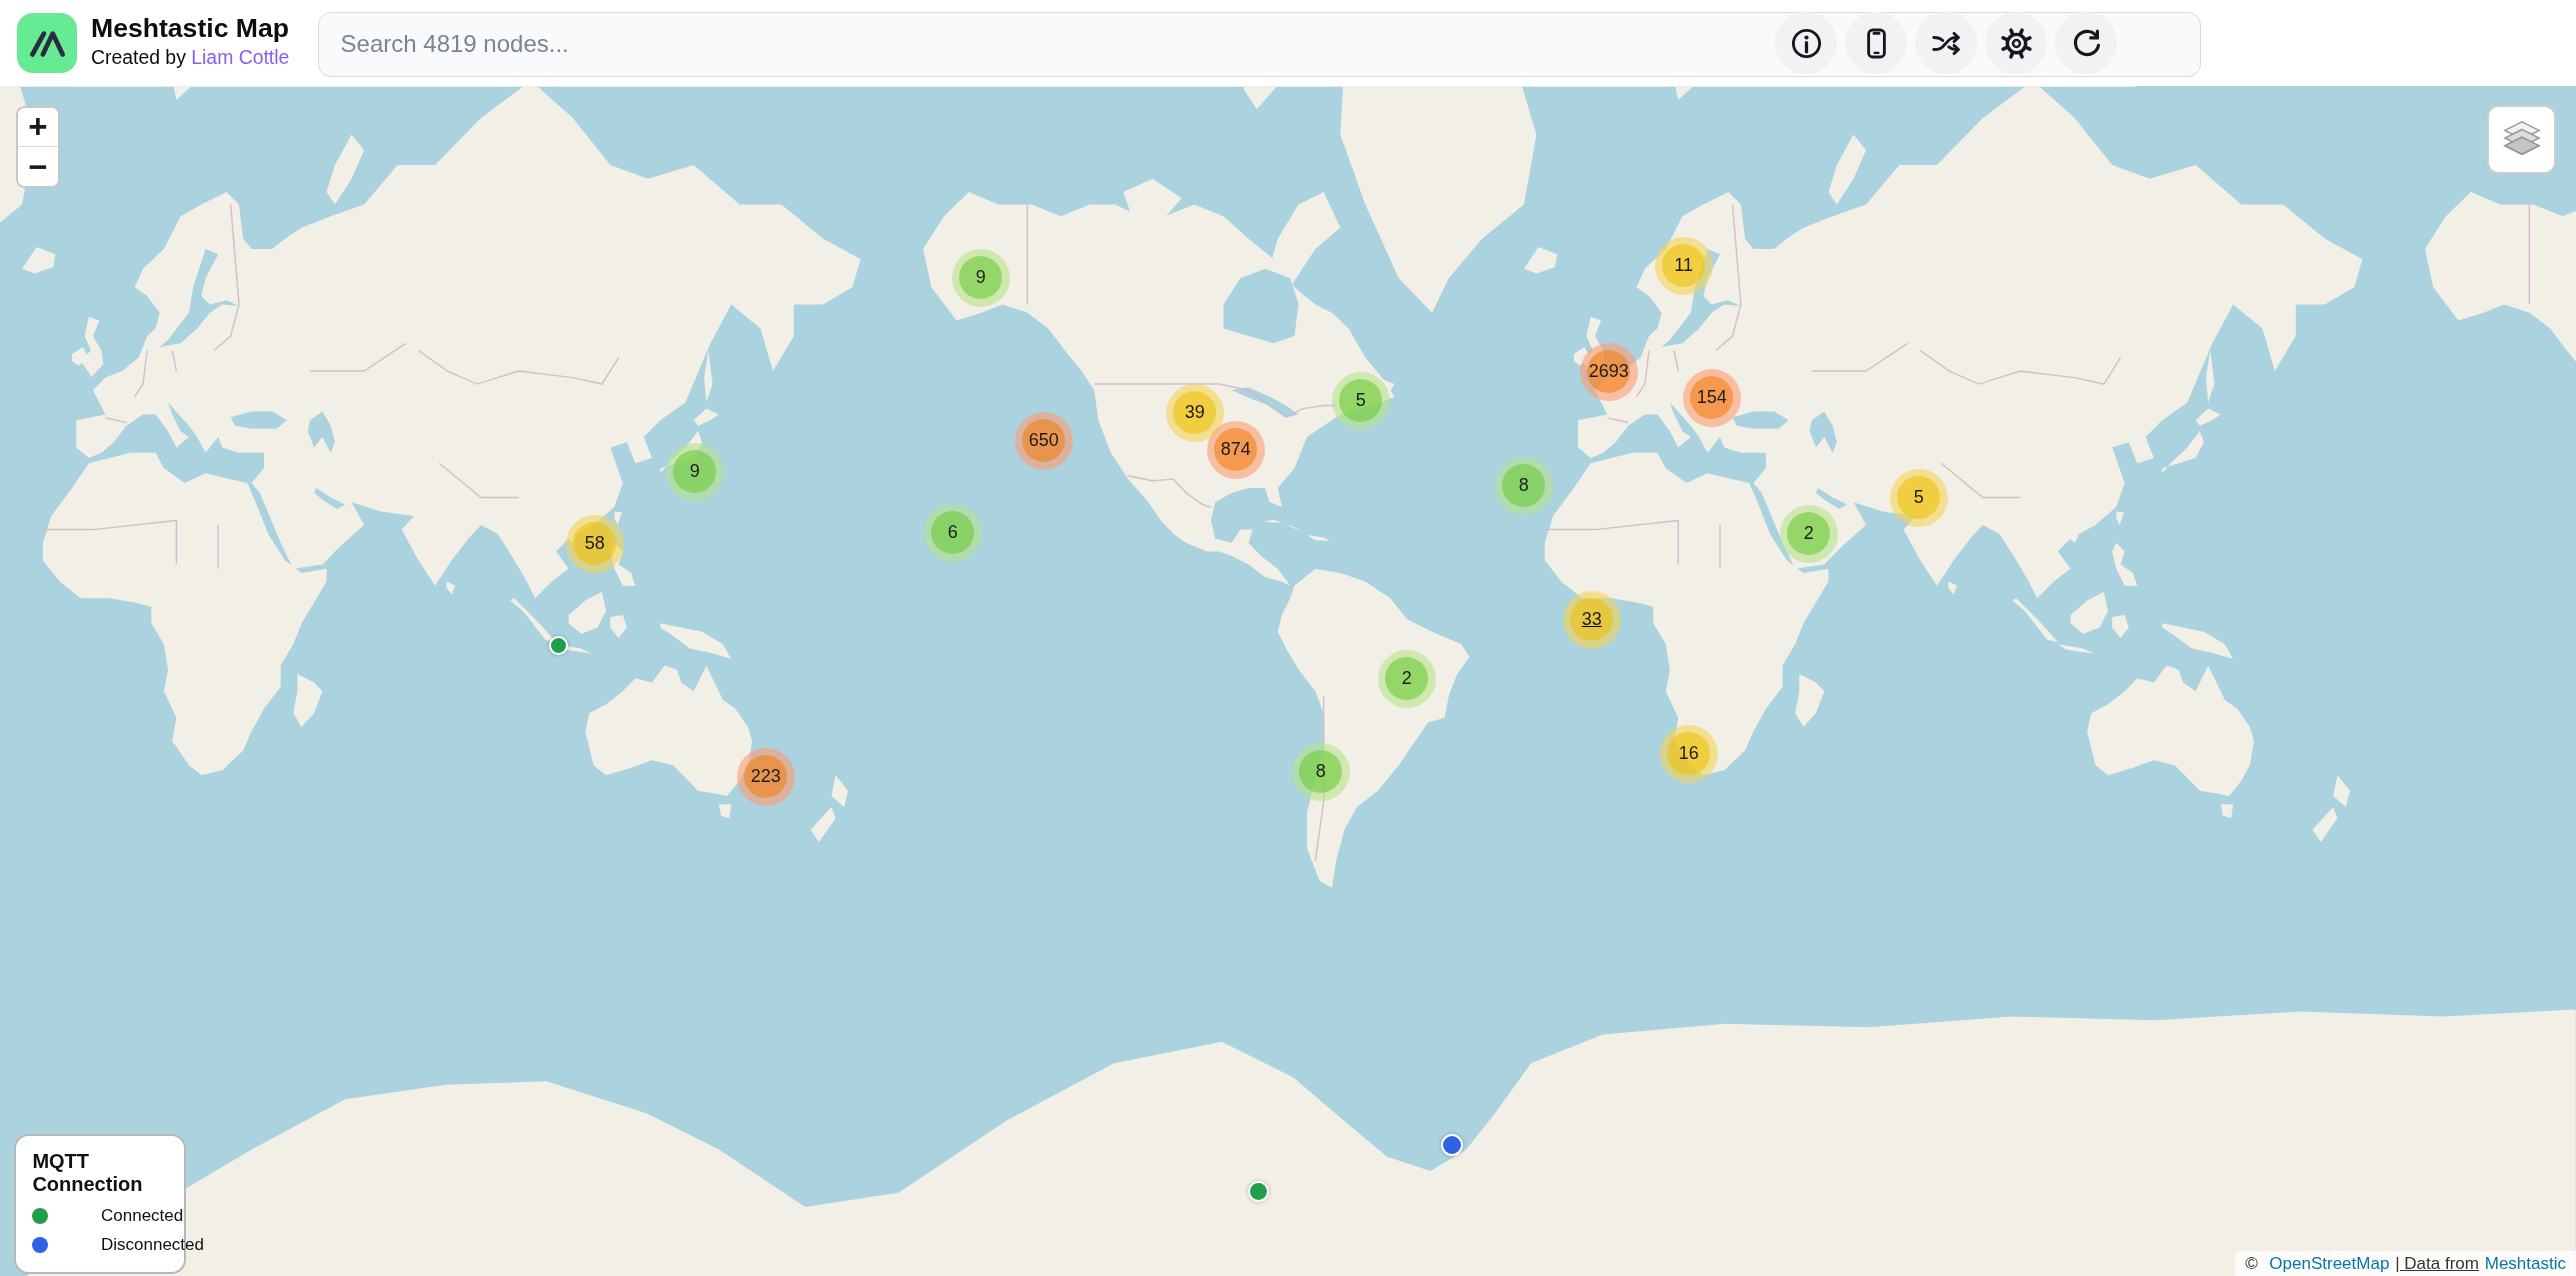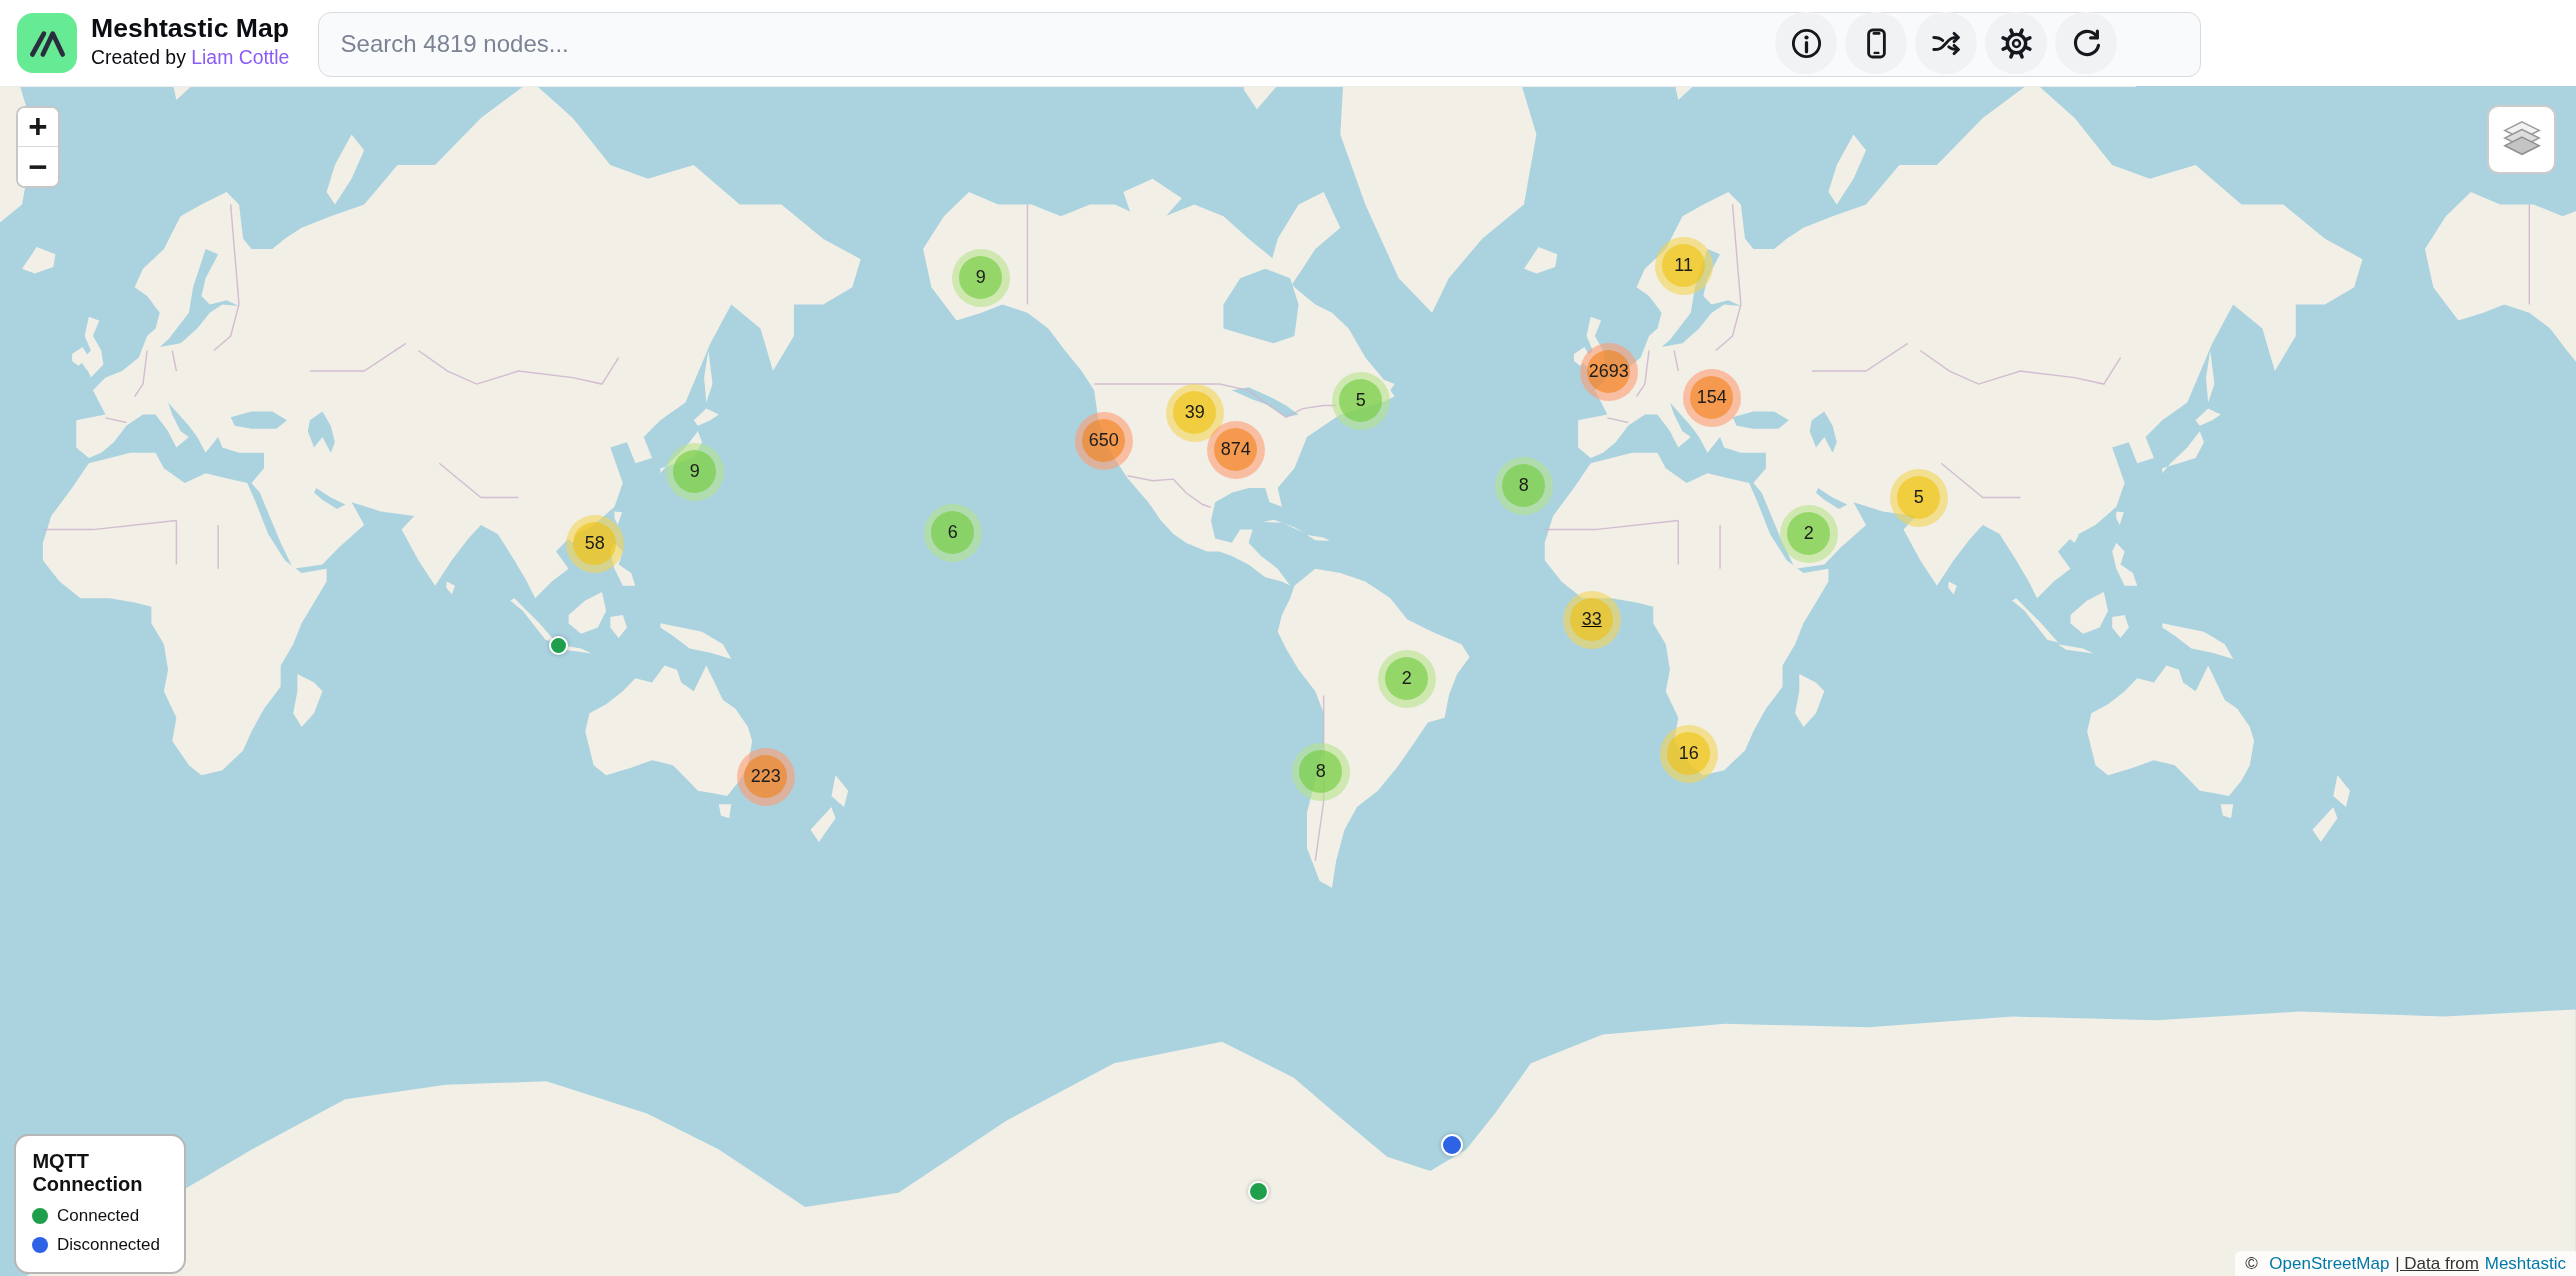--- a/index.html
+++ b/index.html
@@ -43,21 +43,21 @@
   .zoom-btn.zin{border-bottom:1.4px solid #d8d8d8;}
   .layers-ctl{position:absolute;right:20px;top:105px;width:65px;height:65px;background:#fff;z-index:20;
     border:2.9px solid rgba(0,0,0,0.2);border-radius:11.5px;display:flex;align-items:center;justify-content:center;cursor:pointer;}
 
   
   .legend{position:absolute;left:14.4px;top:1134px;width:172px;box-sizing:border-box;background:#fff;z-index:30;
     border:2.9px solid #b7b7b7;border-radius:14.4px;padding:14.4px 16px 17px 16px;}
   .legend-title{font-size:20px;font-weight:bold;color:#111;}
   .legend-row{display:flex;align-items:center;margin-top:9.3px;}
   .legend-dot{width:16px;height:16px;border-radius:50%;margin-right:8.6px;flex:0 0 auto;}
-  .legend-label{font-size:17px;color:#111;}
+  .legend-label{font-size:17px;color:#111;margin-left:44px;}
 
   
   .attribution{position:absolute;right:0;bottom:0;height:26px;background:rgba(255,255,255,0.8);z-index:30;
     display:flex;align-items:center;padding:0 10px;font-size:17px;color:#333;white-space:nowrap;border-top-left-radius:5.8px;}
   .attribution a{color:#0078A8;text-decoration:none;cursor:pointer;}
   .attribution .sep{margin:0 5.8px 0 5.8px;text-decoration:underline;}
 </style>
 </head>
 <body>
 
@@ -238,21 +238,21 @@
       </div>
       <div class="cluster" style="left: 1580px; top: 343px; background: rgba(253, 156, 115, 0.6);">
         <div class="cluster-inner" style="background: rgba(241, 128, 23, 0.6);"><span>2693</span></div>
       </div>
       <div class="cluster" style="left: 1683px; top: 369px; background: rgba(253, 156, 115, 0.6);">
         <div class="cluster-inner" style="background: rgba(241, 128, 23, 0.6);"><span>154</span></div>
       </div>
       <div class="cluster" style="left: 1166px; top: 384px; background: rgba(241, 211, 87, 0.6);">
         <div class="cluster-inner" style="background: rgba(240, 194, 12, 0.6);"><span>39</span></div>
       </div>
-      <div class="cluster" style="left: 1075px; top: 412px; background: rgba(253, 156, 115, 0.6);">
+      <div class="cluster" style="left: 1015px; top: 412px; background: rgba(253, 156, 115, 0.6);">
         <div class="cluster-inner" style="background: rgba(241, 128, 23, 0.6);"><span>650</span></div>
       </div>
       <div class="cluster" style="left: 1207px; top: 421px; background: rgba(253, 156, 115, 0.6);">
         <div class="cluster-inner" style="background: rgba(241, 128, 23, 0.6);"><span>874</span></div>
       </div>
       <div class="cluster" style="left: 1332px; top: 372px; background: rgba(181, 226, 140, 0.6);">
         <div class="cluster-inner" style="background: rgba(110, 204, 57, 0.6);"><span>5</span></div>
       </div>
       <div class="cluster" style="left: 1495px; top: 457px; background: rgba(181, 226, 140, 0.6);">
         <div class="cluster-inner" style="background: rgba(110, 204, 57, 0.6);"><span>8</span></div>

